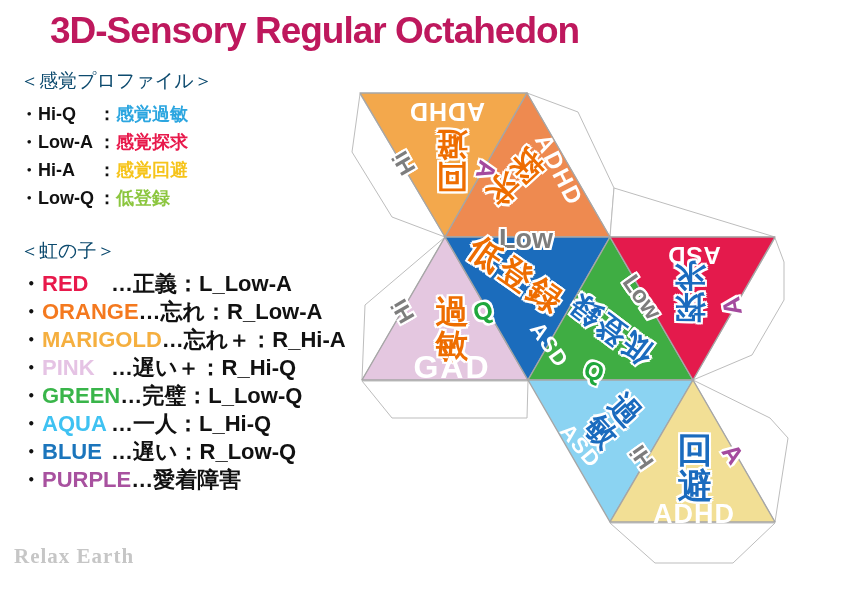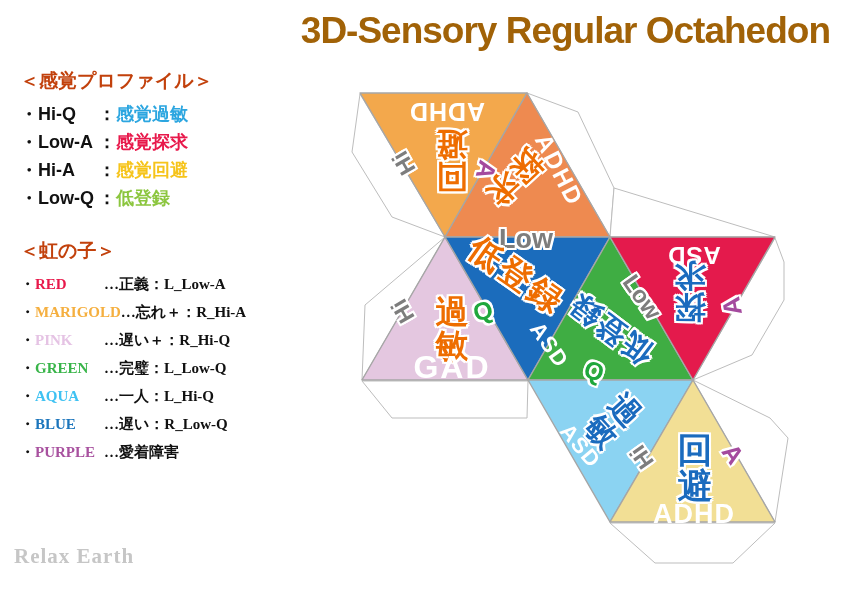--- a/index.html
+++ b/index.html
@@ -1,26 +1,26 @@
 <!DOCTYPE html>
 <html><head>
 <meta charset="utf-8">
 <style>
   html,body{margin:0;padding:0;background:#fff;}
   .stage{position:relative;width:842px;height:595px;background:#ffffff;overflow:hidden;
          font-family:"Liberation Sans","DejaVu Sans",sans-serif;}
-  .title{position:absolute;top:10px;left:50px;width:780px;text-align:right;
-         font-size:37px;font-weight:bold;color:#a16207;letter-spacing:-1px;white-space:nowrap;}
+  .title{position:absolute;top:10px;left:50px;width:780px;text-align:left;
+         font-size:37px;font-weight:bold;color:#be185d;letter-spacing:-1px;white-space:nowrap;}
   
   .legend{position:absolute;left:20px;top:68px;}
-  .lhead{font-size:19px;font-weight:bold;color:#c2410c;margin-bottom:6px;}
+  .lhead{font-size:19px;font-weight:normal;color:#0c4a6e;margin-bottom:6px;}
   .prow{font-size:18px;font-weight:bold;color:#111;line-height:28px;white-space:nowrap;}
   .pkey{display:inline-block;min-width:78px;}
   .rain{position:absolute;left:20px;top:238px;}
-  .rrow{font-size:15px;font-weight:bold;color:#111;line-height:28px;white-space:nowrap;font-family:Liberation Serif, serif;}
+  .rrow{font-size:22px;font-weight:bold;color:#111;line-height:28px;white-space:nowrap;}
   .rbul{display:inline-block;}
   .rname{display:inline-block;min-width:69px;}
   .watermark{position:absolute;left:14px;top:544px;font-family:"Liberation Serif","DejaVu Serif",serif;
              font-size:21px;font-weight:bold;color:#c6c6c6;letter-spacing:1px;}
   
   svg{position:absolute;left:0;top:0;}
   .flap{fill:#ffffff;stroke:#bdbdbd;stroke-width:1;}
   .face{stroke:#a6a6a6;stroke-width:1.4;stroke-linejoin:round;}
   .nl{position:absolute;font-weight:bold;white-space:nowrap;z-index:2;line-height:1;}
   .outl{text-shadow:-2px -2px 0 #fff,0 -2px 0 #fff,2px -2px 0 #fff,-2px 0 0 #fff,
@@ -38,20 +38,21 @@
     <div class="lhead">＜感覚プロファイル＞</div>
     <div class="prow"><span class="pkey">・Hi-Q</span><span>：</span><span style="color: rgb(44, 166, 224);">感覚過敏</span></div>
     <div class="prow"><span class="pkey">・Low-A</span><span>：</span><span style="color: rgb(232, 25, 75);">感覚探求</span></div>
     <div class="prow"><span class="pkey">・Hi-A</span><span>：</span><span style="color: rgb(246, 196, 27);">感覚回避</span></div>
     <div class="prow"><span class="pkey">・Low-Q</span><span>：</span><span style="color: rgb(140, 198, 63);">低登録</span></div>
   </div>
 
   <div class="rain">
     <div class="lhead">＜虹の子＞</div>
     <div class="rrow"><span class="rbul">・</span><span class="rname" style="color: rgb(232, 25, 75);">RED</span><span>…正義：L_Low-A</span></div>
+    <div class="rrow"><span class="rbul">・</span><span class="rname" style="color: rgb(244, 121, 31);">ORANGE</span><span>…忘れ：R_Low-A</span></div>
     <div class="rrow"><span class="rbul">・</span><span class="rname" style="color: rgb(245, 175, 63);">MARIGOLD</span><span>…忘れ＋：R_Hi-A</span></div>
     <div class="rrow"><span class="rbul">・</span><span class="rname" style="color: rgb(229, 195, 228);">PINK</span><span>…遅い＋：R_Hi-Q</span></div>
     <div class="rrow"><span class="rbul">・</span><span class="rname" style="color: rgb(57, 181, 74);">GREEN</span><span>…完璧：L_Low-Q</span></div>
     <div class="rrow"><span class="rbul">・</span><span class="rname" style="color: rgb(63, 194, 242);">AQUA</span><span>…一人：L_Hi-Q</span></div>
     <div class="rrow"><span class="rbul">・</span><span class="rname" style="color: rgb(27, 117, 188);">BLUE</span><span>…遅い：R_Low-Q</span></div>
     <div class="rrow"><span class="rbul">・</span><span class="rname" style="color: rgb(168, 81, 159);">PURPLE</span><span>…愛着障害</span></div>
   </div>
 
   <svg width="842" height="595" viewBox="0 0 842 595">
 

